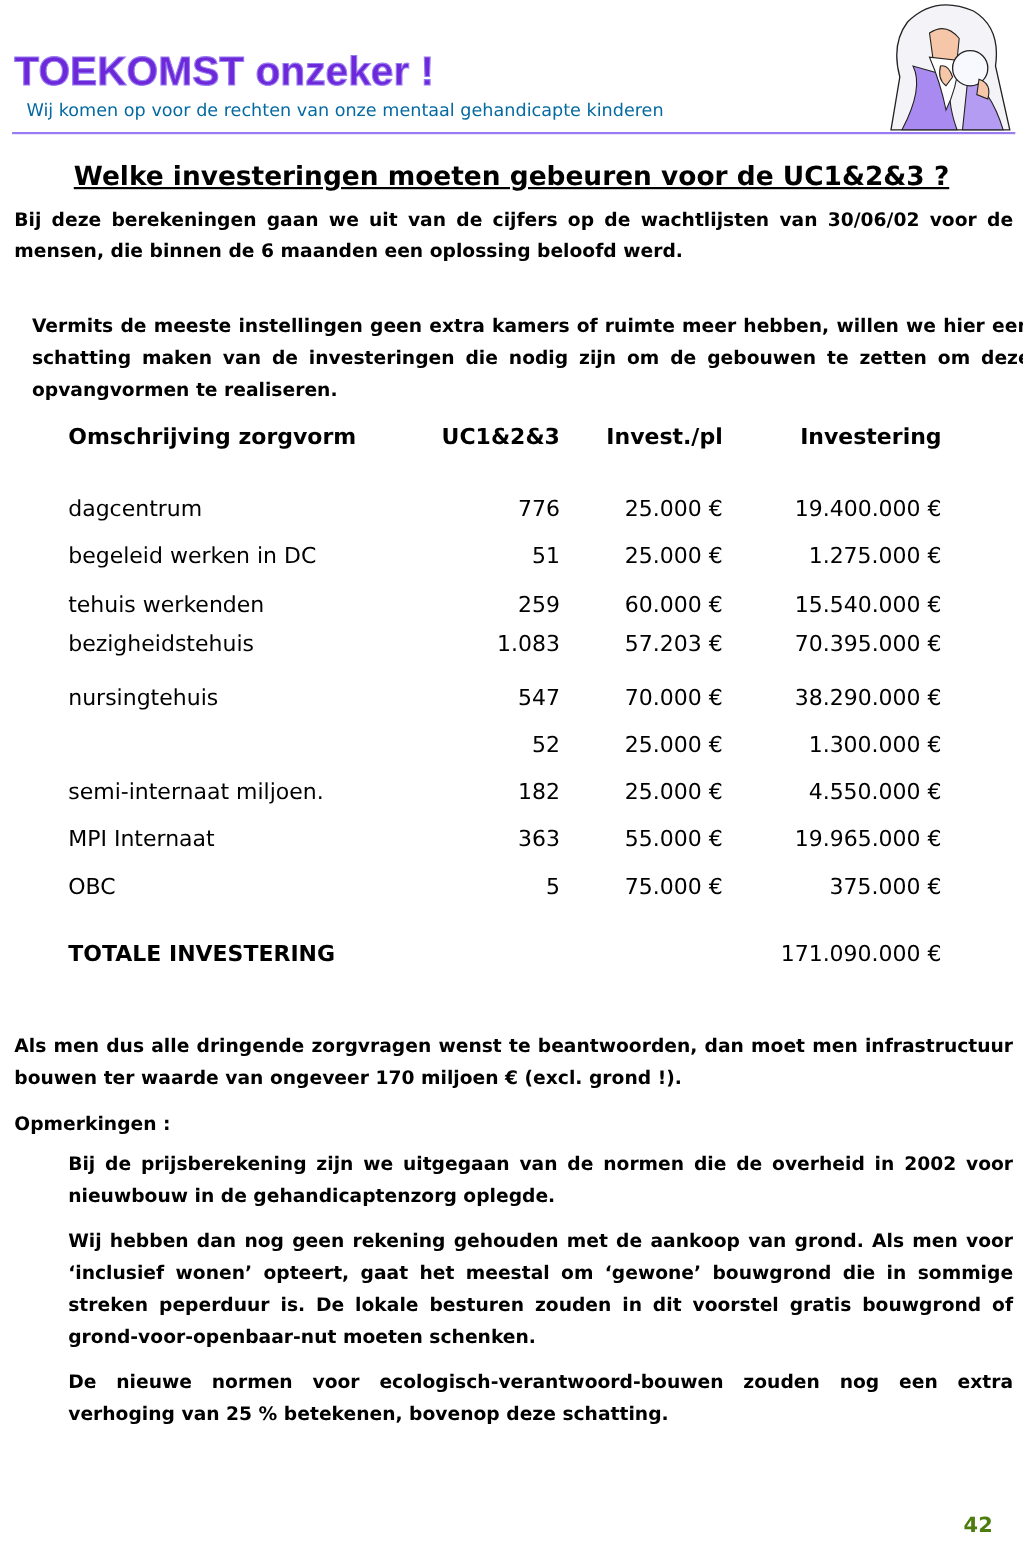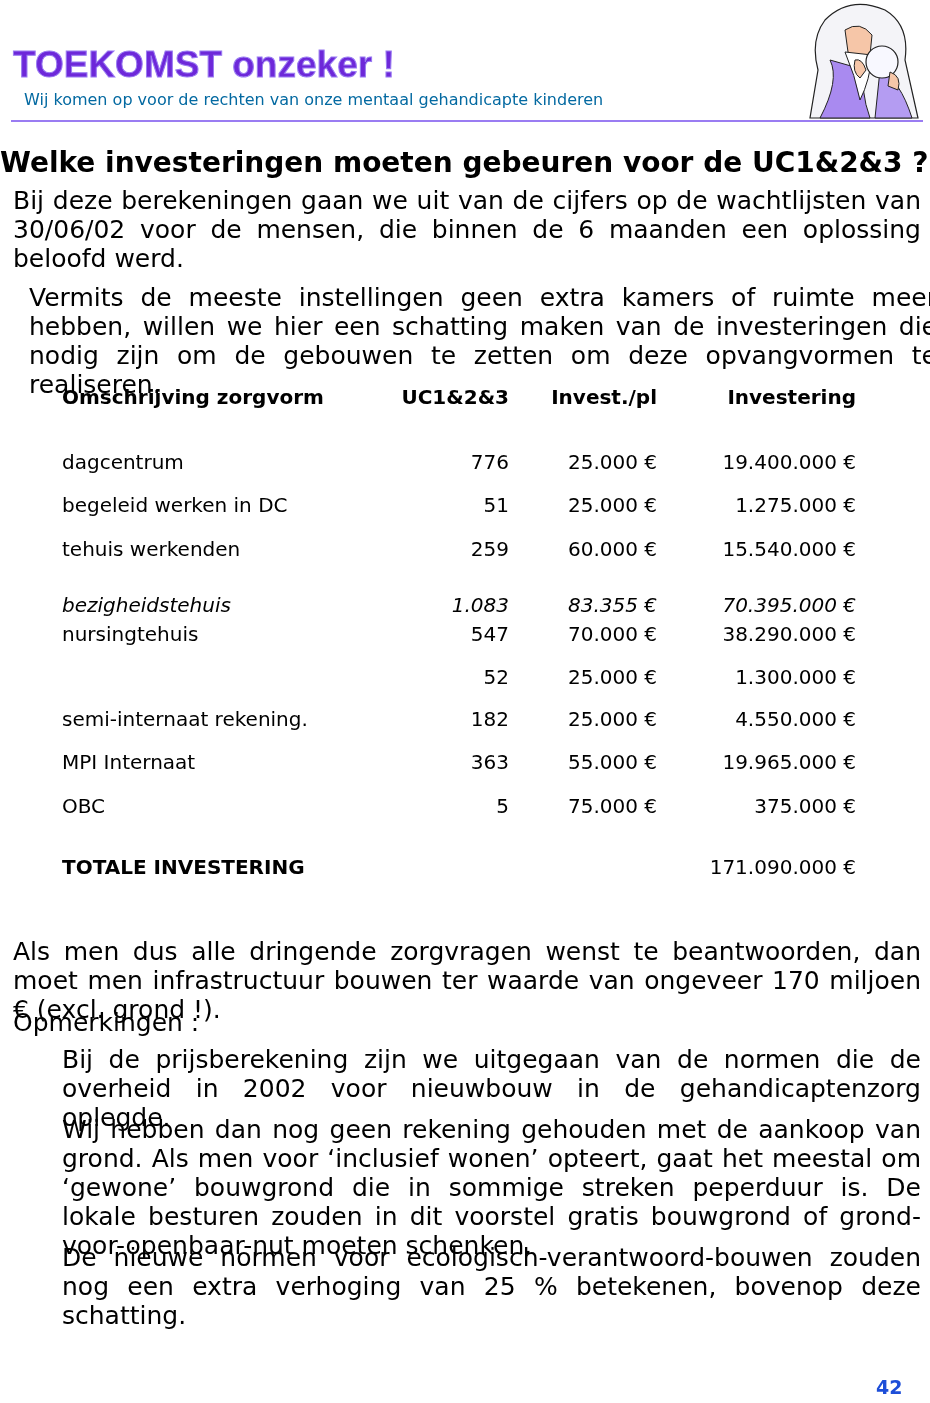--- a/index.html
+++ b/index.html
@@ -4,34 +4,34 @@
 <style>
   html, body { margin: 0; padding: 0; background: #ffffff; }
   body { width: 930px; height: 1403px; position: relative; overflow: hidden;
          font-family: "DejaVu Sans", sans-serif; color: #000; }
   .header-title { position: absolute; left: 13px; top: 44px; font-family: "Liberation Sans", sans-serif;
                   font-weight: bold; font-size: 37px; color: #6d28d9; letter-spacing: 0px; -webkit-text-stroke: 1px #9a7cf2; }
   .header-sub { position: absolute; left: 24px; top: 90px; font-family: "DejaVu Sans", sans-serif;
                 font-size: 16px; color: #0369a1; }
   .header-rule { position: absolute; left: 11px; top: 120px; width: 912px; height: 2px; background: #9a7cf2; }
   .wizard { position: absolute; left: 800px; top: 0px; width: 125px; height: 120px; }
-  .doc-title { position: absolute; left: 0; top: 146px; width: 930px; 
-               font-family: "DejaVu Sans", sans-serif; font-weight: bold; font-size: 28px; }
-  .para { position: absolute; left: 13px; width: 908px; font-size: 25px; line-height: 29px; text-align: justify; }
+  .doc-title { position: absolute; left: 0; top: 146px; width: 930px; text-align: center;
+               font-family: "DejaVu Sans", sans-serif; font-weight: bold; font-size: 24px; text-decoration: underline; }
+  .para { position: absolute; left: 13px; width: 908px; font-size: 17px; line-height: 29px; text-align: justify; font-weight: bold; }
   .para.indent { left: 62px; width: 859px; }
   .table { position: absolute; left: 62px; top: 385px; width: 800px; font-size: 20px; }
   .trow { position: absolute; left: 0; height: 30px; width: 800px; }
   .c1 { position: absolute; left: 0; }
   .c2 { position: absolute; right: 353px; text-align: right; }
   .c3 { position: absolute; right: 205px; text-align: right; }
   .c4 { position: absolute; right: 6px; text-align: right; }
   .th { font-weight: bold; text-decoration: underline; }
   .th .c2 { right: 353px; }
   .total { font-weight: bold; }
-  .page-num { position: absolute; left: 876px; top: 1376px; font-size: 19px; font-weight: bold; color: #1d4ed8; }
+  .page-num { position: absolute; left: 876px; top: 1376px; font-size: 19px; font-weight: bold; color: #4d7c0f; }
 </style>
 </head>
 <body>
 
 <div>
   <div class="header-title">TOEKOMST onzeker !</div>
   <div class="header-sub">Wij komen op voor de rechten van onze mentaal gehandicapte kinderen</div>
   <div class="header-rule"></div>
   <svg class="wizard" viewBox="0 0 125 120">
     <path d="M25 20 Q50 -5 85 10 Q110 25 105 60 L118 118 L10 118 L18 70 Q10 40 25 20 Z" fill="#f4f4f8" stroke="#222" stroke-width="1.2"></path>
@@ -69,39 +69,39 @@
     <span class="c2">51</span>
     <span class="c3">25.000 €</span>
     <span class="c4">1.275.000 €</span>
   </div>
   <div class="trow" style="top:152px;">
     <span class="c1">tehuis werkenden</span>
     <span class="c2">259</span>
     <span class="c3">60.000 €</span>
     <span class="c4">15.540.000 €</span>
   </div>
-  <div class="trow" style="top:208px;font-style:italic;">
+  <div class="trow" style="top:188px;">
     <span class="c1">bezigheidstehuis</span>
     <span class="c2">1.083</span>
-    <span class="c3">83.355 €</span>
+    <span class="c3">57.203 €</span>
     <span class="c4">70.395.000 €</span>
   </div>
   <div class="trow" style="top:237px;">
     <span class="c1">nursingtehuis</span>
     <span class="c2">547</span>
     <span class="c3">70.000 €</span>
     <span class="c4">38.290.000 €</span>
   </div>
   <div class="trow" style="top:280px;">
     <span class="c2">52</span>
     <span class="c3">25.000 €</span>
     <span class="c4">1.300.000 €</span>
   </div>
   <div class="trow" style="top:322px;">
-    <span class="c1">semi-internaat rekening.</span>
+    <span class="c1">semi-internaat miljoen.</span>
     <span class="c2">182</span>
     <span class="c3">25.000 €</span>
     <span class="c4">4.550.000 €</span>
   </div>
   <div class="trow" style="top:365px;">
     <span class="c1">MPI Internaat</span>
     <span class="c2">363</span>
     <span class="c3">55.000 €</span>
     <span class="c4">19.965.000 €</span>
   </div>

